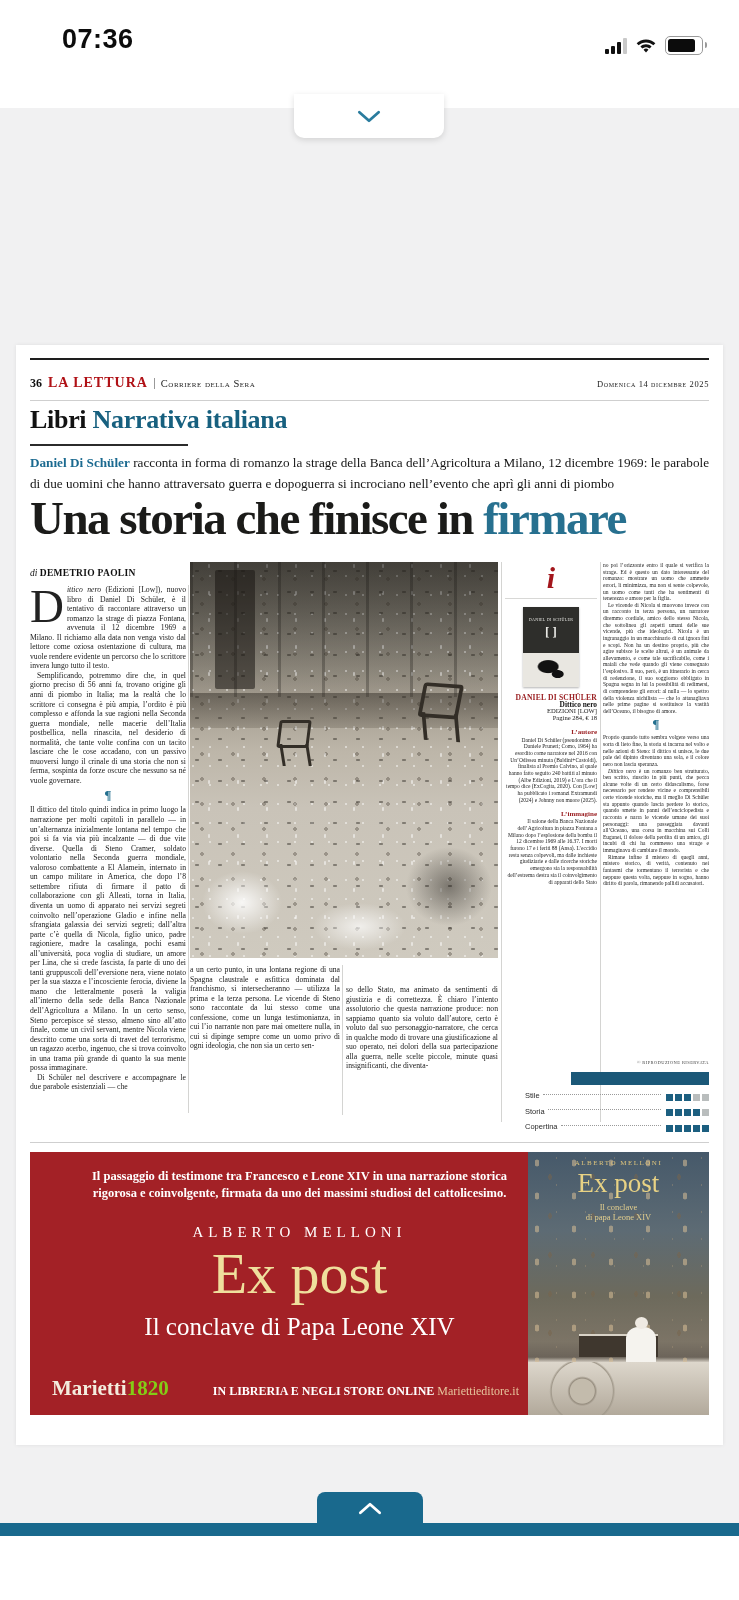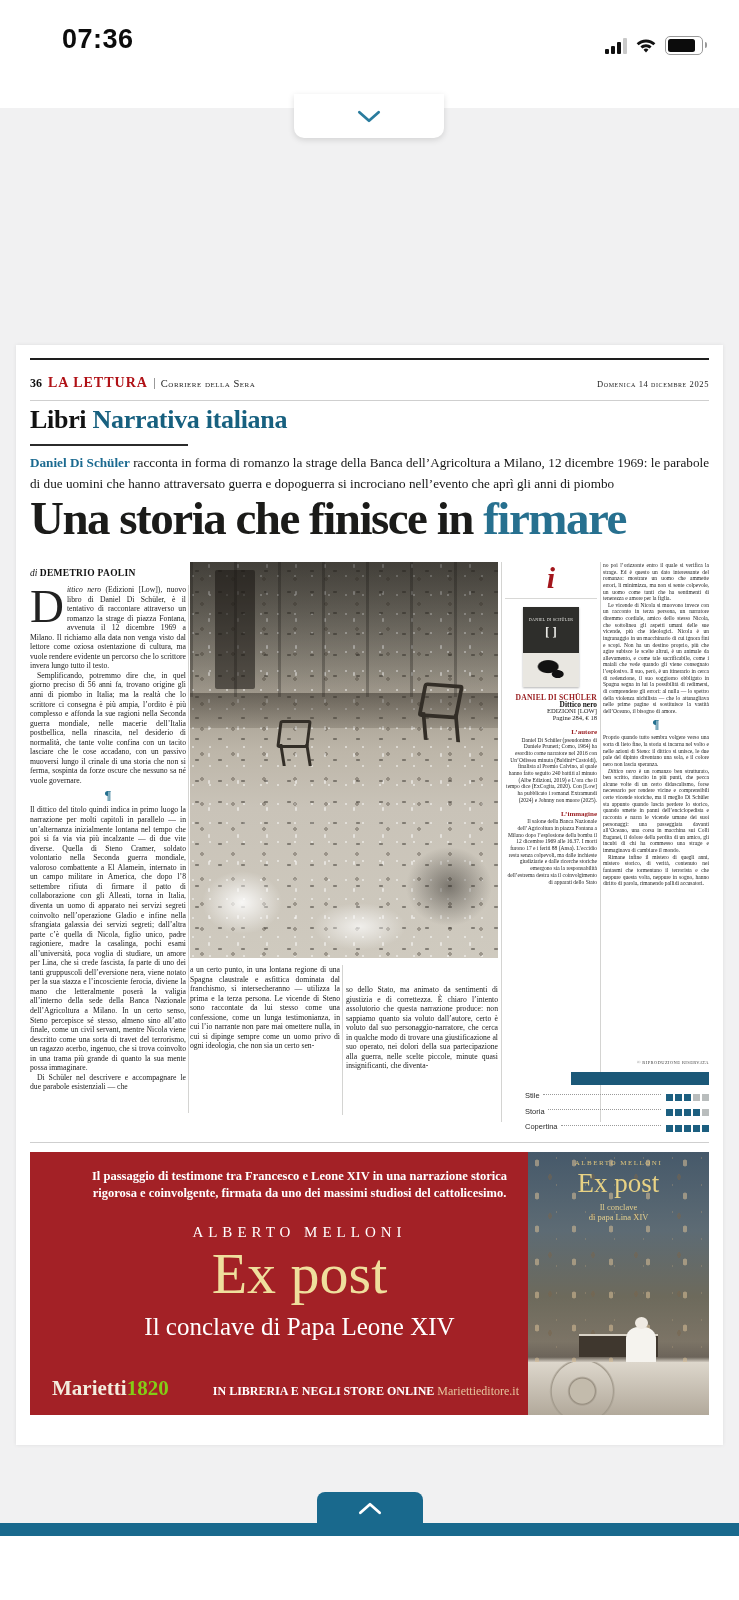--- a/index.html
+++ b/index.html
@@ -305,21 +305,21 @@
       <div class="ad-sub">Il conclave di Papa Leone XIV</div>
     </div>
     <div class="adrow">
       <span class="ad-pub"><span>Marietti</span><i>1820</i></span>
       <span class="ad-cta"><span>IN LIBRERIA E NEGLI STORE ONLINE </span><i>Mariettieditore.it</i></span>
     </div>
     <div class="adcover">
       <div class="fres"></div>
       <div class="ca">ALBERTO MELLONI</div>
       <div class="ct">Ex post</div>
-      <div class="cs"><span>Il conclave</span><br><span>di papa Lina XIV</span></div>
+      <div class="cs"><span>Il conclave</span><br><span>di papa Leone XIV</span></div>
       <div class="altar"></div>
       <div class="pope"></div>
       <div class="floor"></div>
     </div>
   </div>
 </div>
 
 <div class="abs bottomtab">
   <span>
     <svg width="26" height="15" viewBox="0 0 24 14">

